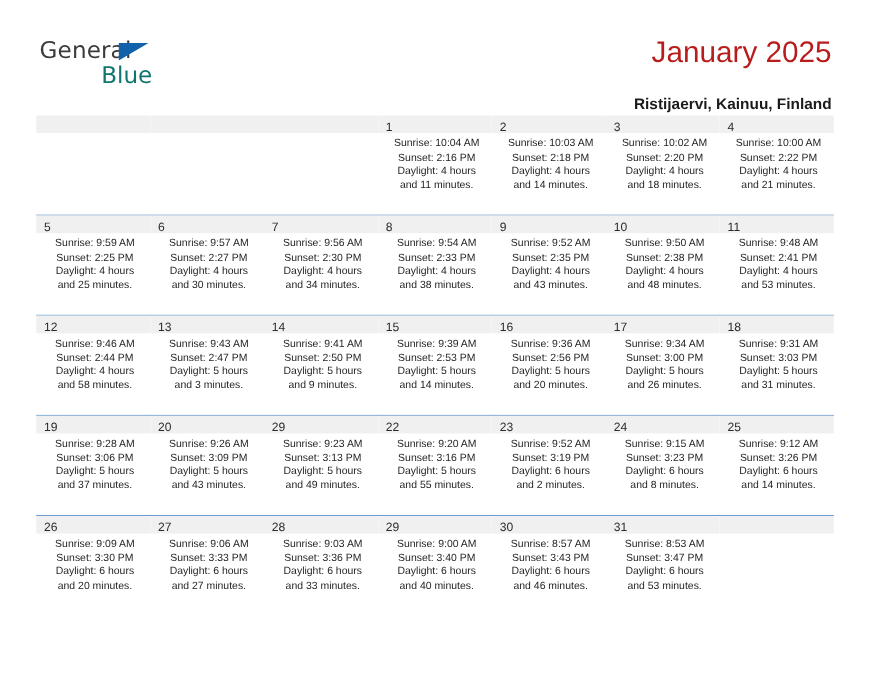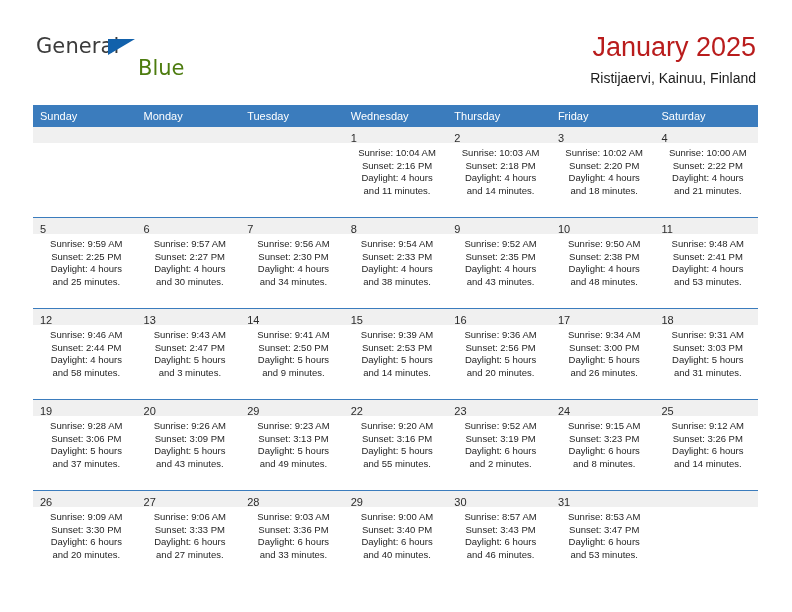--- a/index.html
+++ b/index.html
@@ -54,44 +54,43 @@
     width: 0;
     height: 0;
     border-left: 27px solid #1261ab;
     border-bottom: 16px solid transparent;
   }
   .logo-blue {
     position: absolute;
     left: 56px;
     top: 22px;
     font-size: 21px;
-    color: #4d7c0f;
+    color: #0f766e;
     font-family: "DejaVu Sans", sans-serif;
     font-weight: 400;
     line-height: 21px;
-    margin-left: 46px;
   }
 
   .title-block {
     position: absolute;
     right: 36px;
     top: 30px;
     text-align: right;
   }
   .cal-title {
     font-size: 27px;
     font-weight: 400;
     color: #b91c1c;
     line-height: 34px;
     white-space: nowrap;
   }
   .cal-subtitle {
-    margin-top: 6px;
+    margin-top: 22px;
     font-size: 14px;
-    font-weight: 400;
+    font-weight: 700;
     color: #1b1b1b;
     line-height: 17px;
     white-space: nowrap;
   }
 
   
   .calendar {
     position: absolute;
     left: 33px;
     top: 105px;
@@ -165,29 +164,20 @@
       <span class="logo-blue">Blue</span>
     </div>
 
     <div class="title-block">
       <div class="cal-title">January 2025</div>
       <div class="cal-subtitle">Ristijaervi, Kainuu, Finland</div>
     </div>
   </div>
 
   <div class="calendar">
-    <div class="weekdays" id="weekday-row">
-        <div class="weekday">Sunday</div>
-        <div class="weekday">Monday</div>
-        <div class="weekday">Tuesday</div>
-        <div class="weekday">Wednesday</div>
-        <div class="weekday">Thursday</div>
-        <div class="weekday">Friday</div>
-        <div class="weekday">Saturday</div>
-      </div>
     <div id="weeks-container">
         <div class="week first">
           <div class="cell empty">
             <div class="daynum-band"><span class="daynum"></span></div>
             <div class="cell-body"></div>
           </div>
           <div class="cell empty">
             <div class="daynum-band"><span class="daynum"></span></div>
             <div class="cell-body"></div>
           </div>

